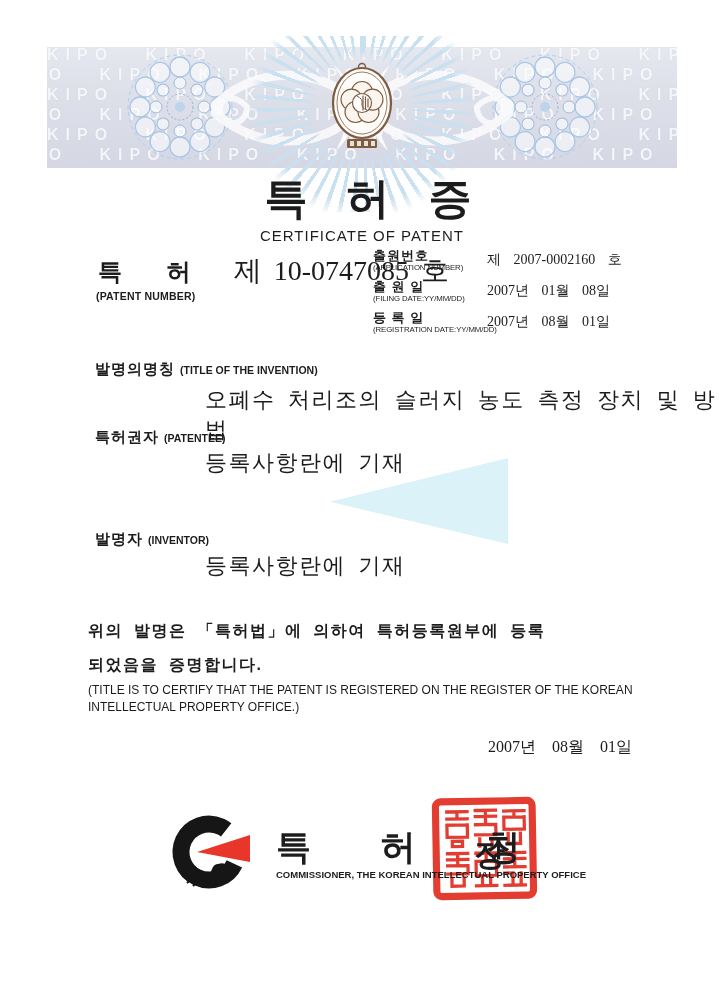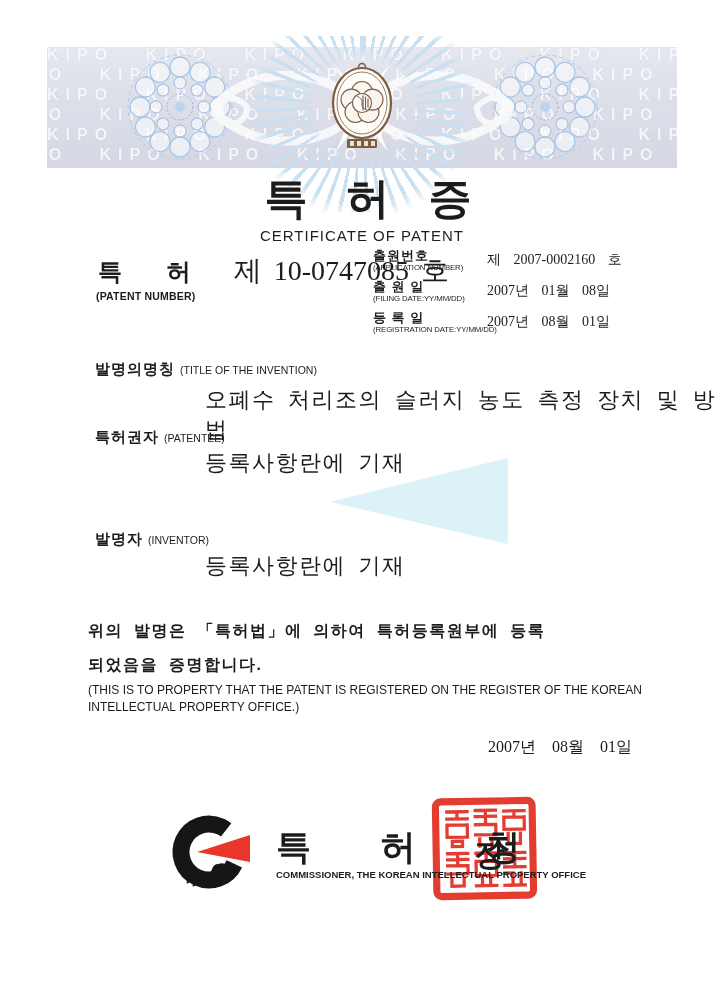--- a/index.html
+++ b/index.html
@@ -60,21 +60,21 @@
   .flabel .ko{font-size:13px;font-weight:700;letter-spacing:1px;line-height:14px;}
   .flabel .en{font-size:7.8px;line-height:9px;white-space:nowrap;letter-spacing:-0.1px;}
   .fvalue{
     font-family:"Liberation Serif","DejaVu Serif",serif;font-size:14px;
     white-space:nowrap;word-spacing:9px;padding-top:2px;
   }
 
   
   .sec-label{display:flex;align-items:baseline;z-index:4;}
   .sec-label .ko{font-size:15px;font-weight:700;letter-spacing:1px;}
-  .sec-label .en{font-size:10.5px;margin-left:5px;}
+  .sec-label .en{font-size:10.5px;margin-left:5px;font-weight:bold;}
   .sec-value{font-size:22px;letter-spacing:1.5px;word-spacing:5px;z-index:4;}
   .s1l{left:95px;top:360px;text-align:right;} .s1v{left:205px;top:385px;}
   .s2l{left:95px;top:428px;} .s2v{left:205px;top:448px;}
   .s3l{left:95px;top:530px;} .s3v{left:205px;top:551px;}
 
   
   .tri{
     left:330px;top:458px;width:178px;height:86px;z-index:0;
     background:#daf2f8;clip-path:polygon(0 51%,100% 0,100% 100%);
   }
@@ -233,21 +233,21 @@
     <span class="ko">발명자</span>
     <span class="en">(INVENTOR)</span>
   </div>
   <div class="abs sec-value s3v">등록사항란에 기재</div>
 
   <div class="abs cert-ko">
     <div>위의 발명은 「특허법」에 의하여 특허등록원부에 등록</div>
     <div>되었음을 증명합니다.</div>
   </div>
   <div class="abs cert-en">
-    <div>(THIS IS TO PROPERTY THAT THE PATENT IS REGISTERED ON THE REGISTER OF THE KOREAN</div>
+    <div>(TITLE IS TO CERTIFY THAT THE PATENT IS REGISTERED ON THE REGISTER OF THE KOREAN</div>
     <div>INTELLECTUAL PROPERTY OFFICE.)</div>
   </div>
 
   <div class="abs issue-date">2007년 08월 01일</div>
 
   <svg class="abs kipo-logo" width="92" height="92" viewBox="0 0 92 92">
     <circle cx="43" cy="46" r="28" fill="none" stroke="#161616" stroke-width="17" stroke-dasharray="138 38" transform="rotate(25 43 46)"></circle>
     <path d="M30,68 l-9,9 M35,72 l-8,8" stroke="#161616" stroke-width="2.2" fill="none"></path>
     <path d="M52,58 q10,-3 10,7 q0,10 -11,8 q-9,-2 -5,-10 q2,-5 6,-5 z" fill="#161616"></path>
     <polygon points="31,46 84,29 84,56" fill="#e8362b"></polygon>

